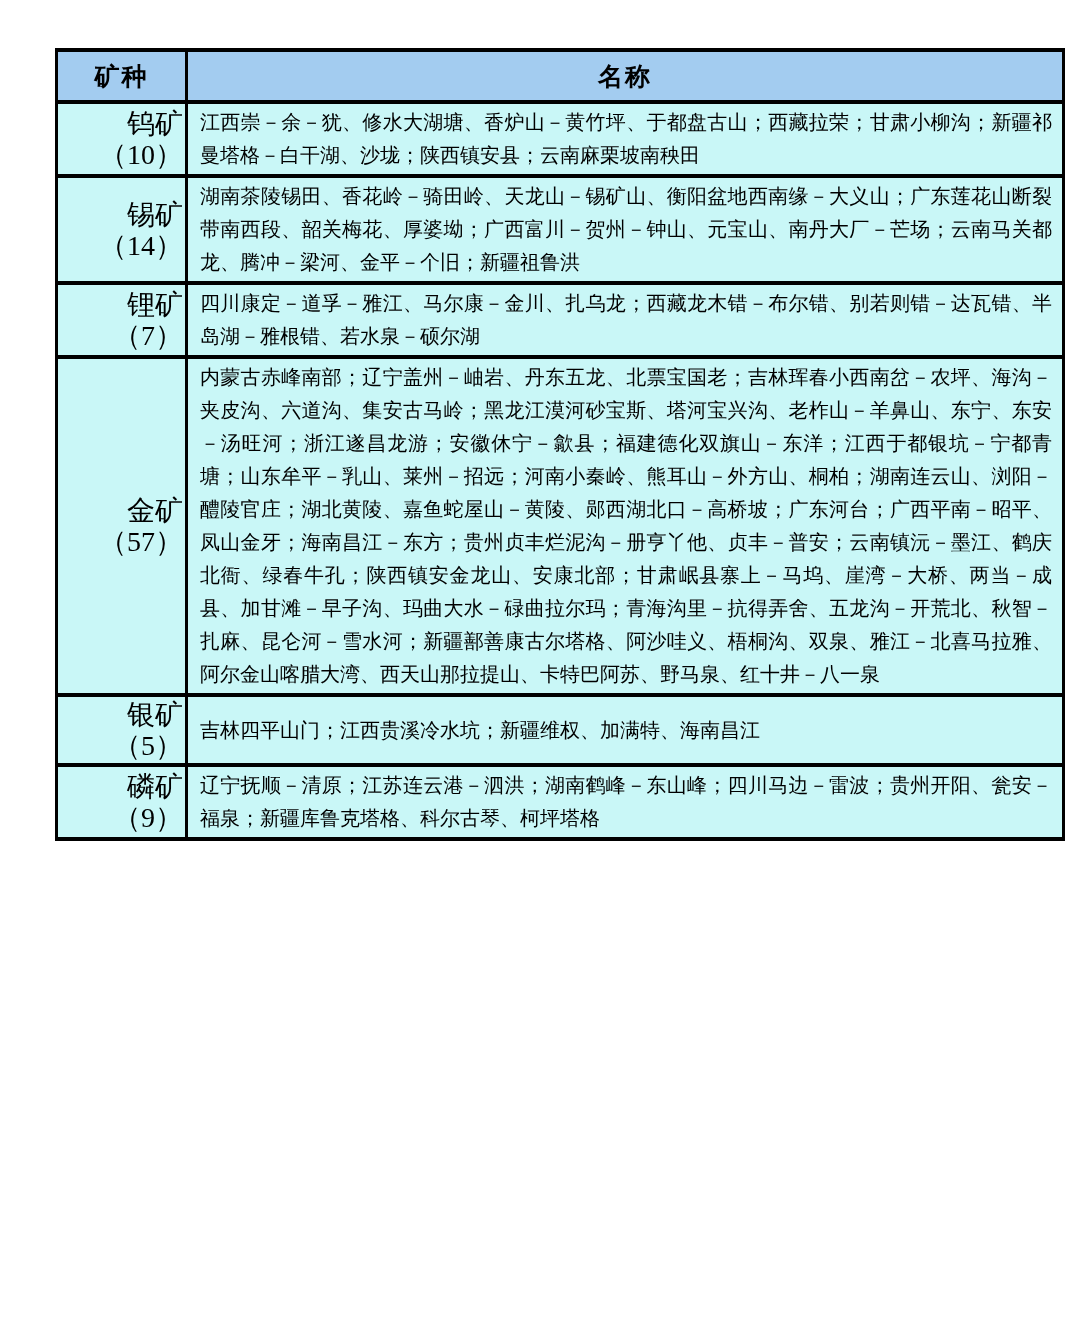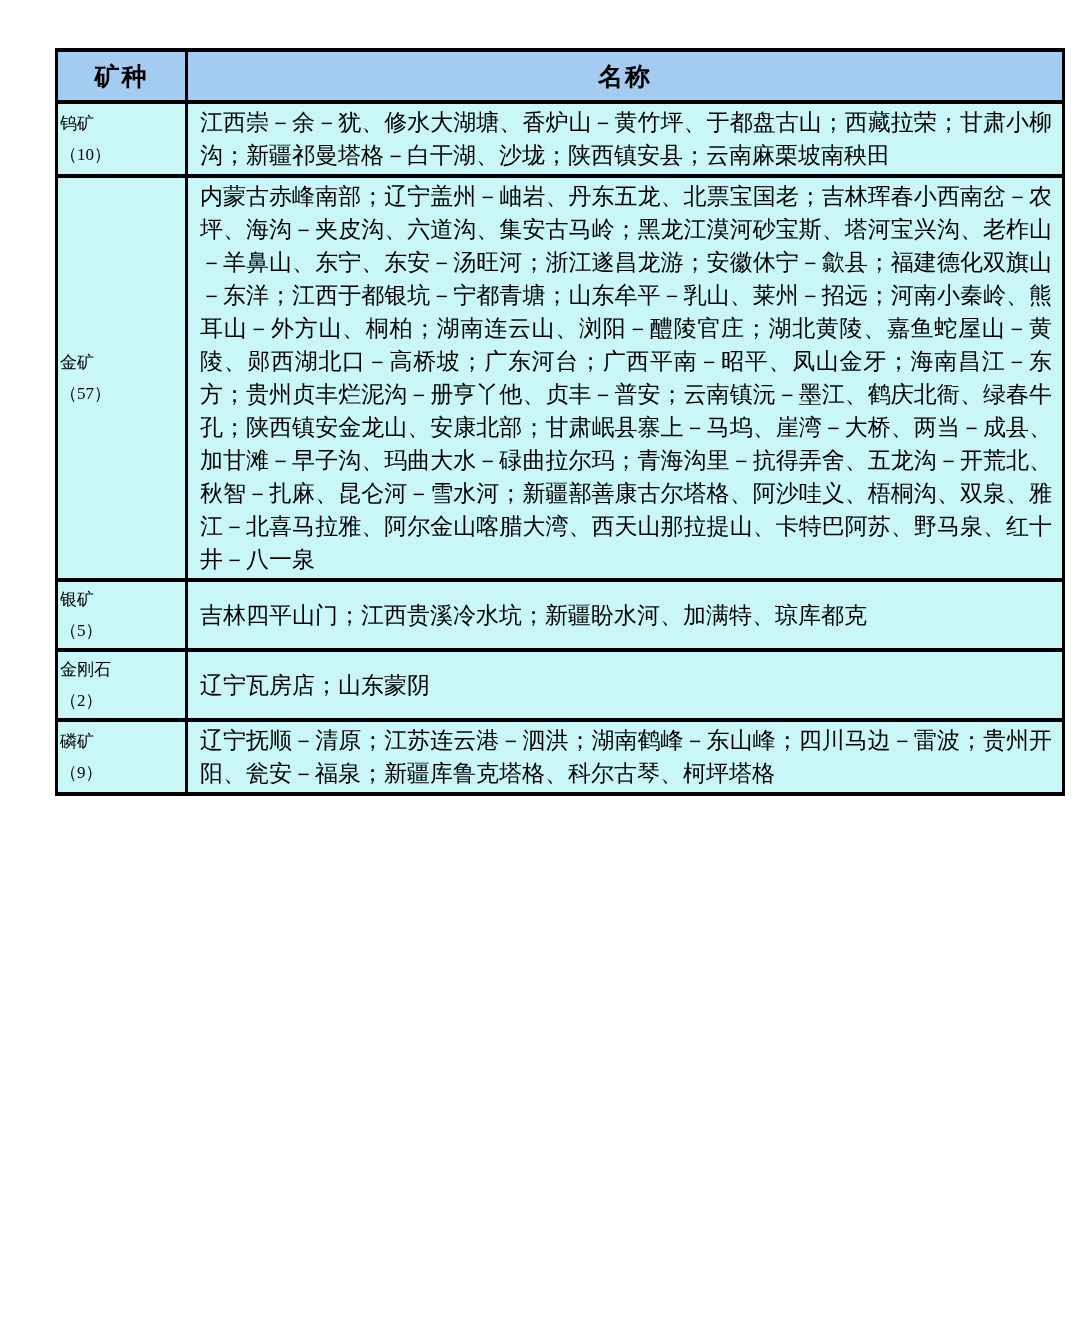--- a/index.html
+++ b/index.html
@@ -37,30 +37,30 @@
   table.minerals th {
     background: var(--header-bg, #a3ccf0);
     height: 46px;
     font-size: 25px;
     font-weight: bold;
     text-align: center;
     letter-spacing: 2px;
   }
   td.mineral {
     background: var(--cell-bg, #c9f7f7);
-    text-align: left;
+    text-align: right;
     vertical-align: middle;
-    font-size: 17px;
+    font-size: 28px;
     line-height: 31px;
     padding: 2px 2px;
   }
   td.names {
     background: var(--cell-bg, #c9f7f7);
     vertical-align: middle;
-    font-size: 23px;
+    font-size: 20px;
     line-height: 33px;
     padding: 2px 10px 2px 12px;
     text-align: justify;
     text-justify: inter-ideograph;
   }
   .watermark {
     position: absolute;
     left: 912px;
     top: 1248px;
     display: flex;
@@ -94,38 +94,45 @@
     <tbody>
       <tr>
         <td class="mineral">
           <div>钨矿</div>
           <div>（10）</div>
         </td>
         <td class="names">江西崇－余－犹、修水大湖塘、香炉山－黄竹坪、于都盘古山；西藏拉荣；甘肃小柳沟；新疆祁曼塔格－白干湖、沙垅；陕西镇安县；云南麻栗坡南秧田</td>
       </tr>
       <tr>
         <td class="mineral">
+          <div>锡矿</div>
+          <div>（14）</div>
+        </td>
+        <td class="names">湖南茶陵锡田、香花岭－骑田岭、天龙山－锡矿山、衡阳盆地西南缘－大义山；广东莲花山断裂带南西段、韶关梅花、厚婆坳；广西富川－贺州－钟山、元宝山、南丹大厂－芒场；云南马关都龙、腾冲－梁河、金平－个旧；新疆祖鲁洪</td>
+      </tr>
+      <tr>
+        <td class="mineral">
+          <div>锂矿</div>
+          <div>（7）</div>
+        </td>
+        <td class="names">四川康定－道孚－雅江、马尔康－金川、扎乌龙；西藏龙木错－布尔错、别若则错－达瓦错、半岛湖－雅根错、若水泉－硕尔湖</td>
+      </tr>
+      <tr>
+        <td class="mineral">
           <div>金矿</div>
           <div>（57）</div>
         </td>
         <td class="names">内蒙古赤峰南部；辽宁盖州－岫岩、丹东五龙、北票宝国老；吉林珲春小西南岔－农坪、海沟－夹皮沟、六道沟、集安古马岭；黑龙江漠河砂宝斯、塔河宝兴沟、老柞山－羊鼻山、东宁、东安－汤旺河；浙江遂昌龙游；安徽休宁－歙县；福建德化双旗山－东洋；江西于都银坑－宁都青塘；山东牟平－乳山、莱州－招远；河南小秦岭、熊耳山－外方山、桐柏；湖南连云山、浏阳－醴陵官庄；湖北黄陵、嘉鱼蛇屋山－黄陵、郧西湖北口－高桥坡；广东河台；广西平南－昭平、凤山金牙；海南昌江－东方；贵州贞丰烂泥沟－册亨丫他、贞丰－普安；云南镇沅－墨江、鹤庆北衙、绿春牛孔；陕西镇安金龙山、安康北部；甘肃岷县寨上－马坞、崖湾－大桥、两当－成县、加甘滩－早子沟、玛曲大水－碌曲拉尔玛；青海沟里－抗得弄舍、五龙沟－开荒北、秋智－扎麻、昆仑河－雪水河；新疆鄯善康古尔塔格、阿沙哇义、梧桐沟、双泉、雅江－北喜马拉雅、阿尔金山喀腊大湾、西天山那拉提山、卡特巴阿苏、野马泉、红十井－八一泉</td>
       </tr>
       <tr>
         <td class="mineral">
           <div>银矿</div>
           <div>（5）</div>
         </td>
-        <td class="names">吉林四平山门；江西贵溪冷水坑；新疆盼水河、加满特、琼库都克</td>
-      </tr>
-      <tr>
-        <td class="mineral">
-          <div>金刚石</div>
-          <div>（2）</div>
-        </td>
-        <td class="names">辽宁瓦房店；山东蒙阴</td>
+        <td class="names">吉林四平山门；江西贵溪冷水坑；新疆维权、加满特、海南昌江</td>
       </tr>
       <tr>
         <td class="mineral">
           <div>磷矿</div>
           <div>（9）</div>
         </td>
         <td class="names">辽宁抚顺－清原；江苏连云港－泗洪；湖南鹤峰－东山峰；四川马边－雷波；贵州开阳、瓮安－福泉；新疆库鲁克塔格、科尔古琴、柯坪塔格</td>
       </tr>
     </tbody>
   </table>

